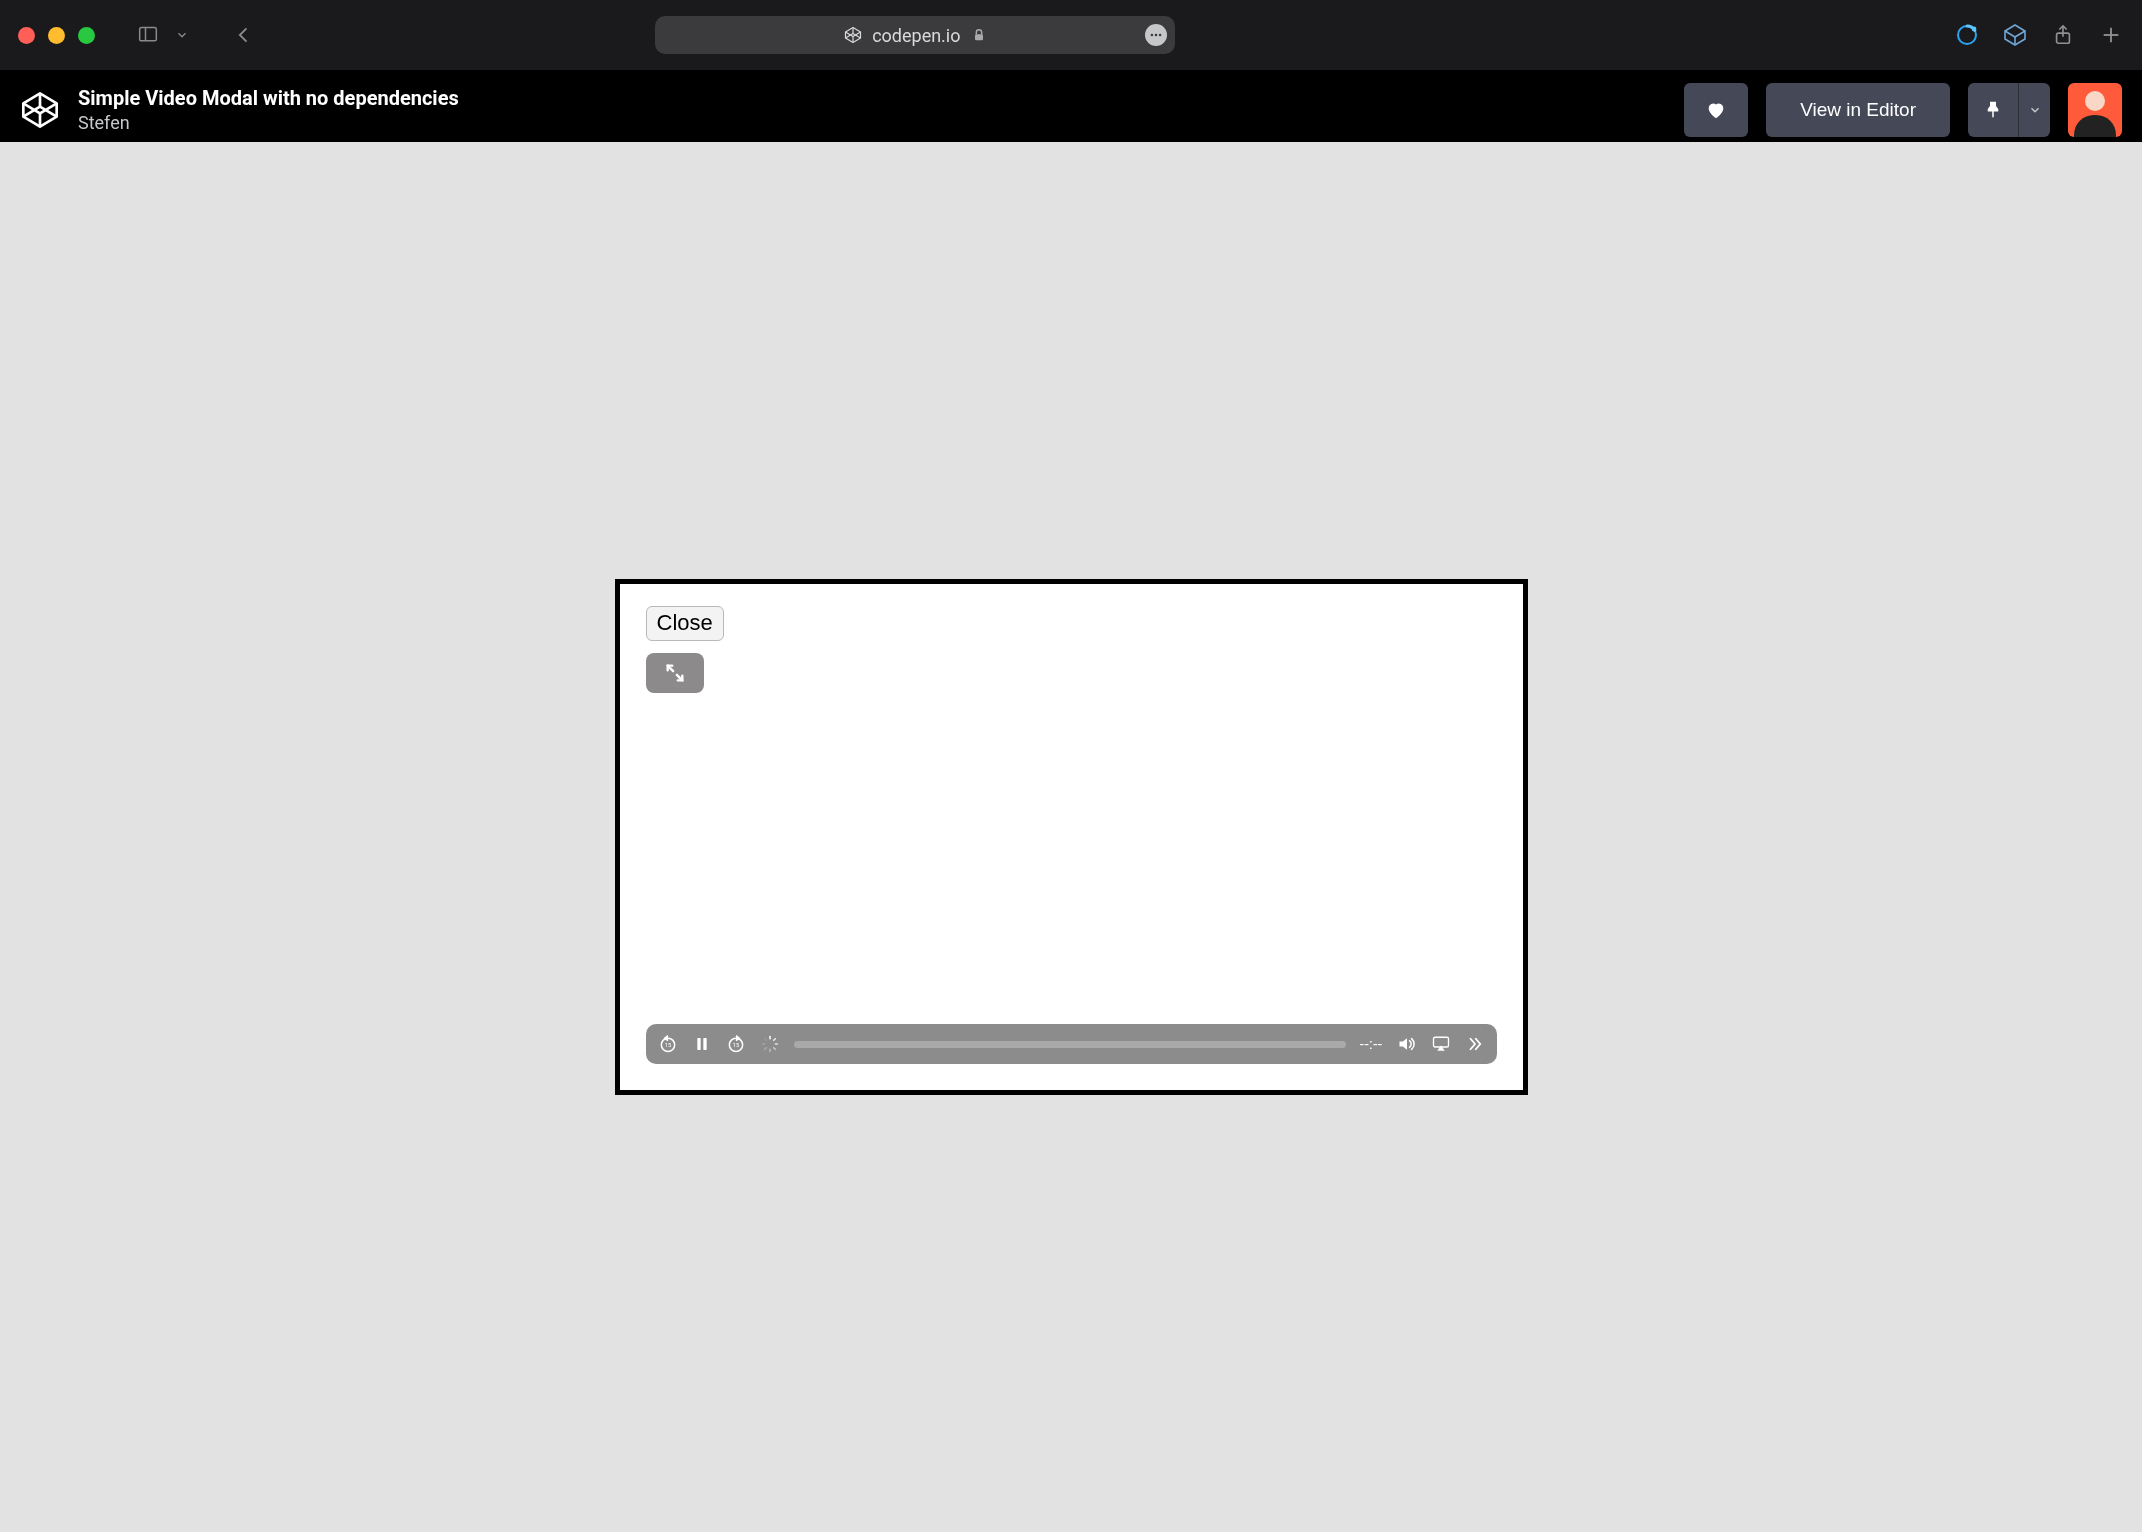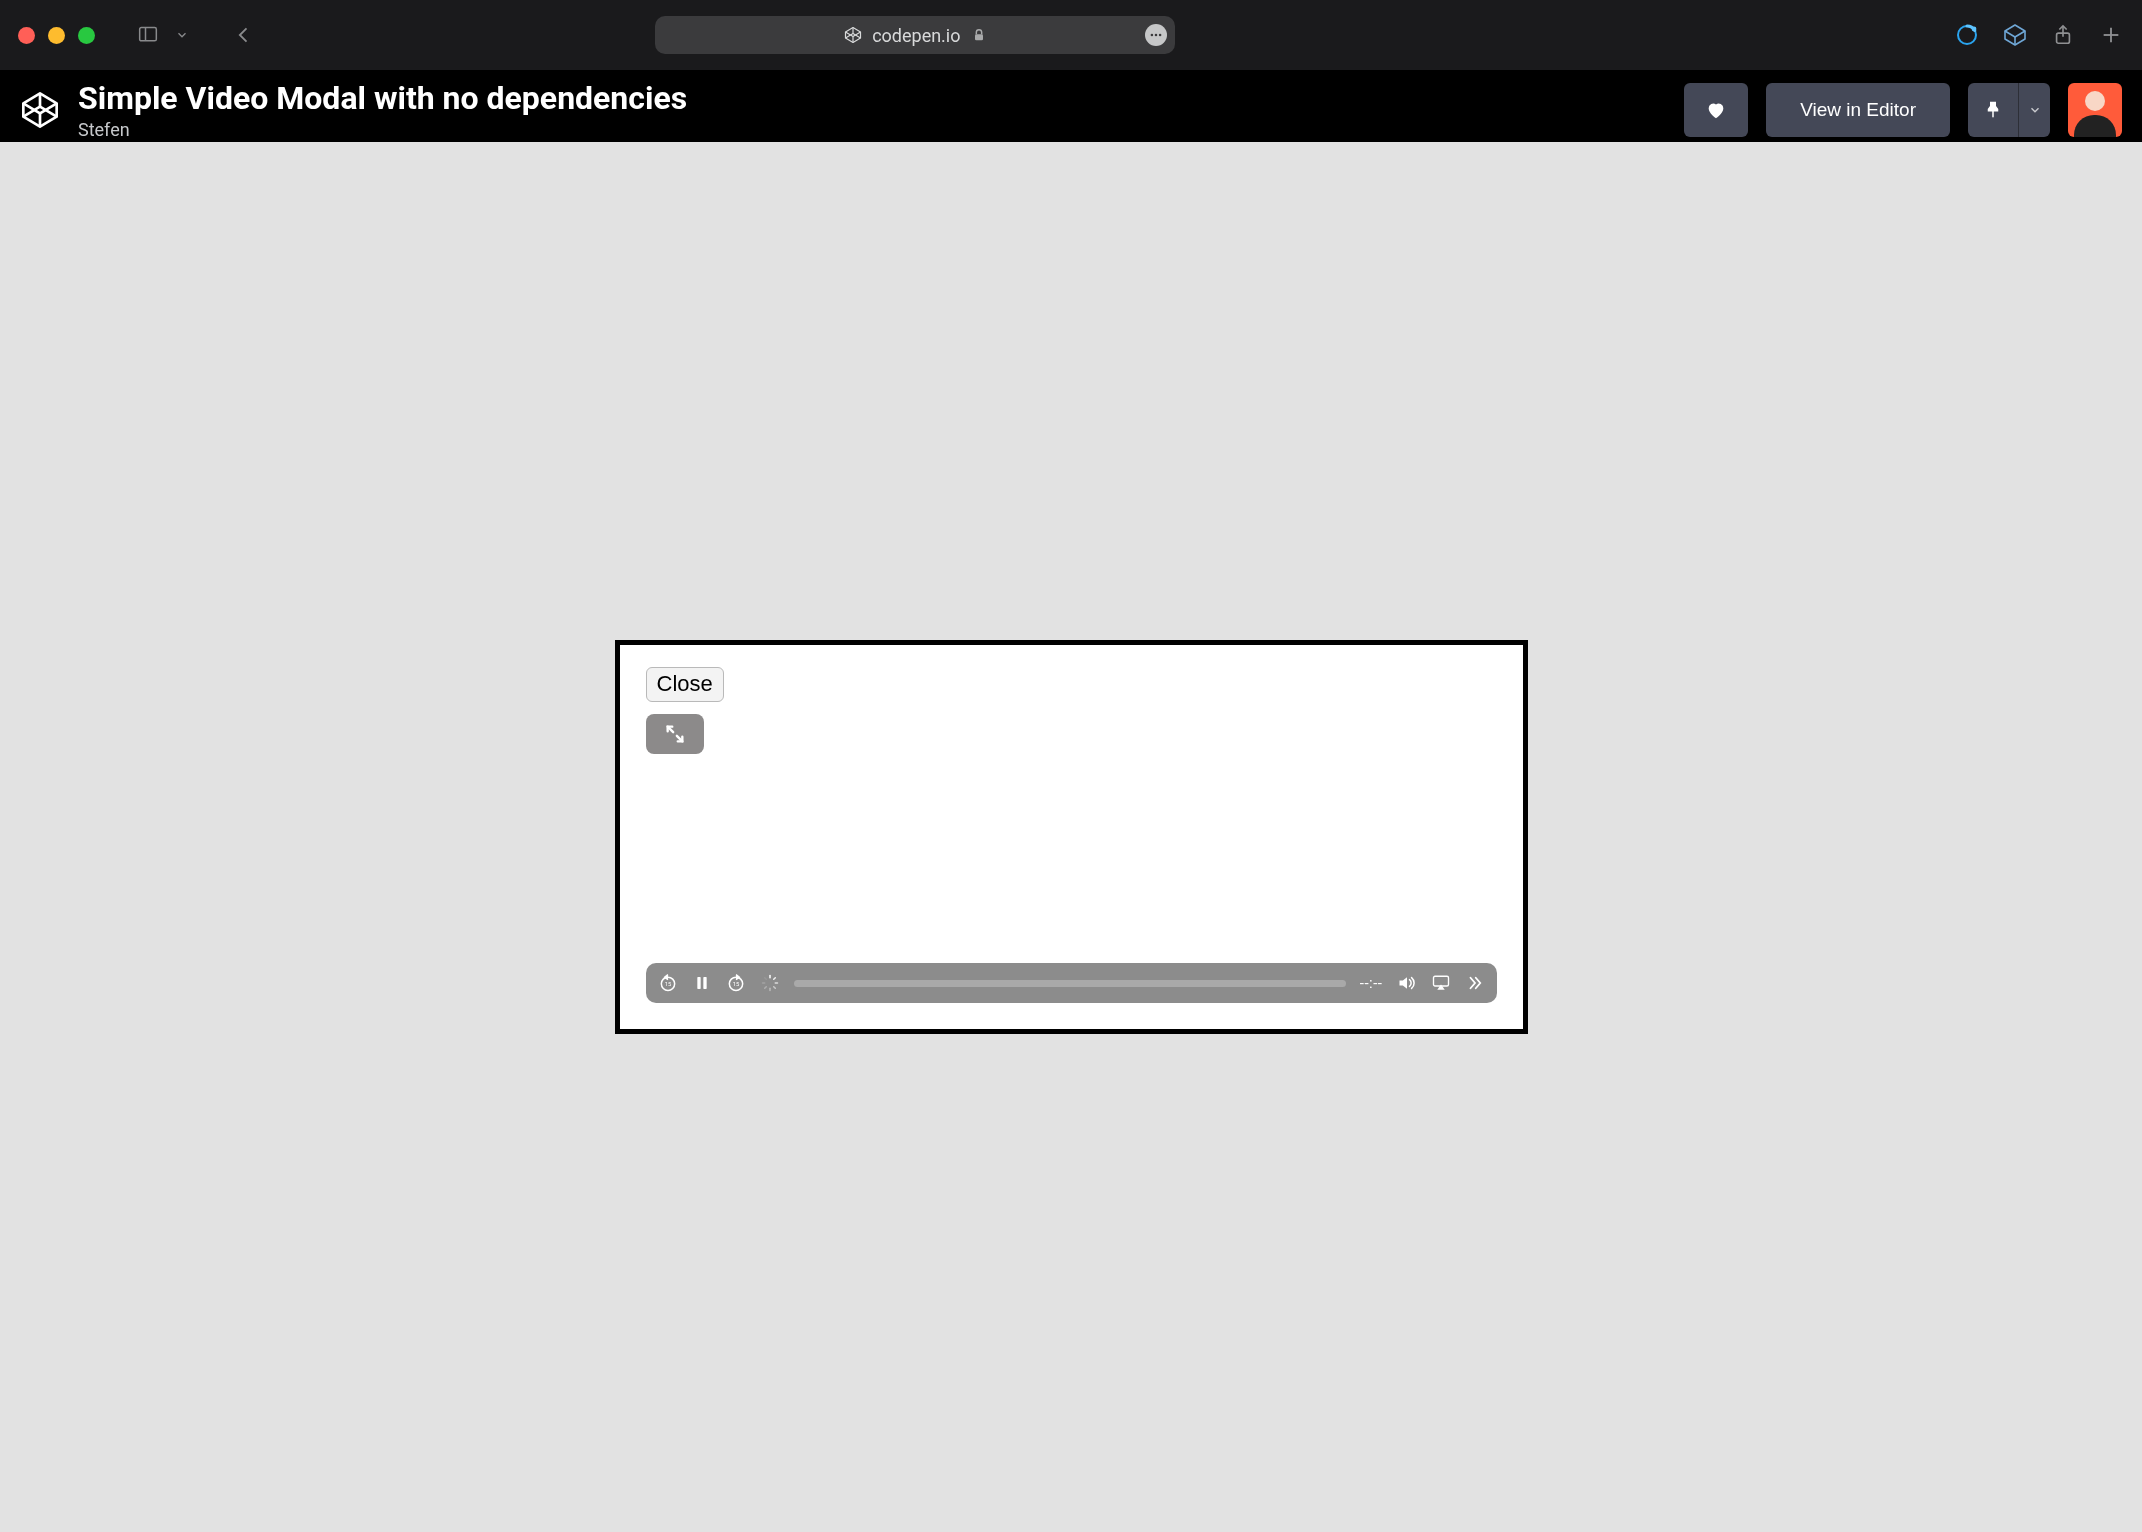--- a/index.html
+++ b/index.html
@@ -64,21 +64,21 @@
   .codepen-bar {
     height: 80px;
     background: #000;
     display: flex;
     align-items: center;
     padding: 0 20px;
     gap: 18px;
   }
   .cp-logo { width:40px; height:40px; color:#fff; }
   .cp-title-block { display:flex; flex-direction:column; justify-content:center; }
-  .cp-title { color:#fff; font-size:32px; font-weight:700; line-height:1.15; }
+  .cp-title { color:#fff; font-size:20px; font-weight:700; line-height:1.15; }
   .cp-author { color:#c6c8cb; font-size:18px; font-weight:400; margin-top:2px; }
   .cp-spacer { flex:1; }
   .cp-btn {
     height:54px;
     padding: 0 34px;
     background:#444857;
     border-radius:6px;
     display:flex; align-items:center; justify-content:center;
     color:#fff; font-size:19px; font-weight:500;
     gap:8px;
@@ -106,21 +106,21 @@
   
   .page {
     position: absolute;
     top: 142px; left:0; right:0; bottom:0;
     background: #e2e2e2;
     display:flex; align-items:center; justify-content:center;
   }
 
   .modal {
     width: 913px;
-    height: 394px;
+    height: 516px;
     background: #fff;
     border: 5px solid #000;
     position: relative;
     padding: 22px 26px;
   }
 
   .close-btn {
     font-size: 22px;
     background: #f3f3f3;
     border: 1px solid #b9b9b9;

